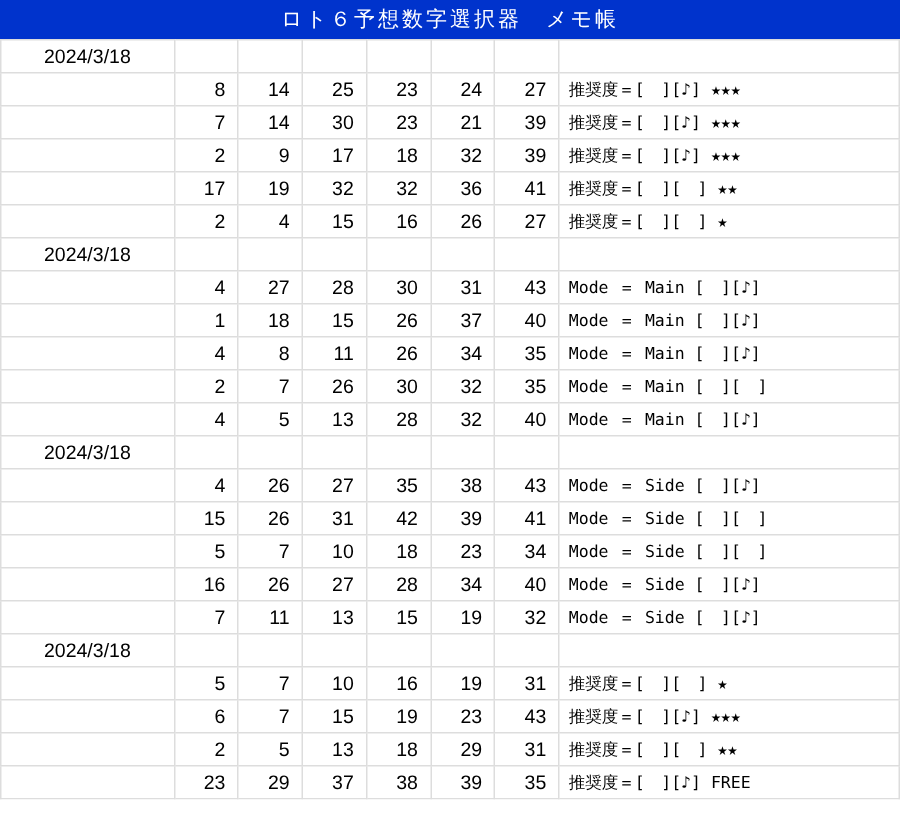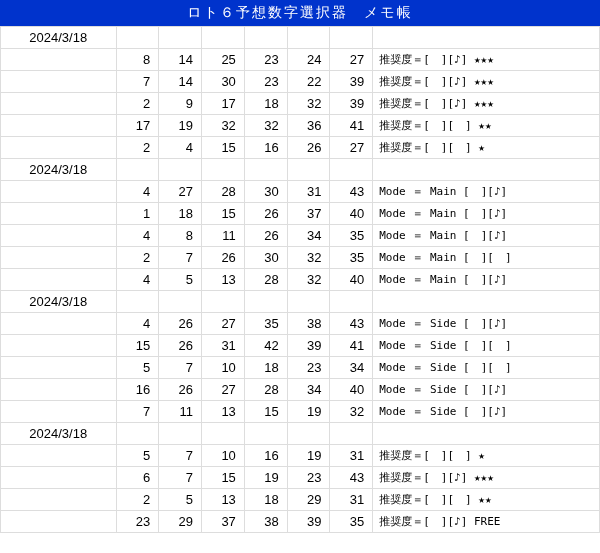--- a/index.html
+++ b/index.html
@@ -41,21 +41,21 @@
         <td class="col-num">24</td>
         <td class="col-num">27</td>
         <td class="col-note">推奨度＝[　][♪] ★★★</td>
       </tr>
       <tr>
         <td class="col-date"></td>
         <td class="col-num">7</td>
         <td class="col-num">14</td>
         <td class="col-num">30</td>
         <td class="col-num">23</td>
-        <td class="col-num">22</td>
+        <td class="col-num">21</td>
         <td class="col-num">39</td>
         <td class="col-note">推奨度＝[　][♪] ★★★</td>
       </tr>
       <tr>
         <td class="col-date"></td>
         <td class="col-num">2</td>
         <td class="col-num">9</td>
         <td class="col-num">17</td>
         <td class="col-num">18</td>
         <td class="col-num">32</td>

